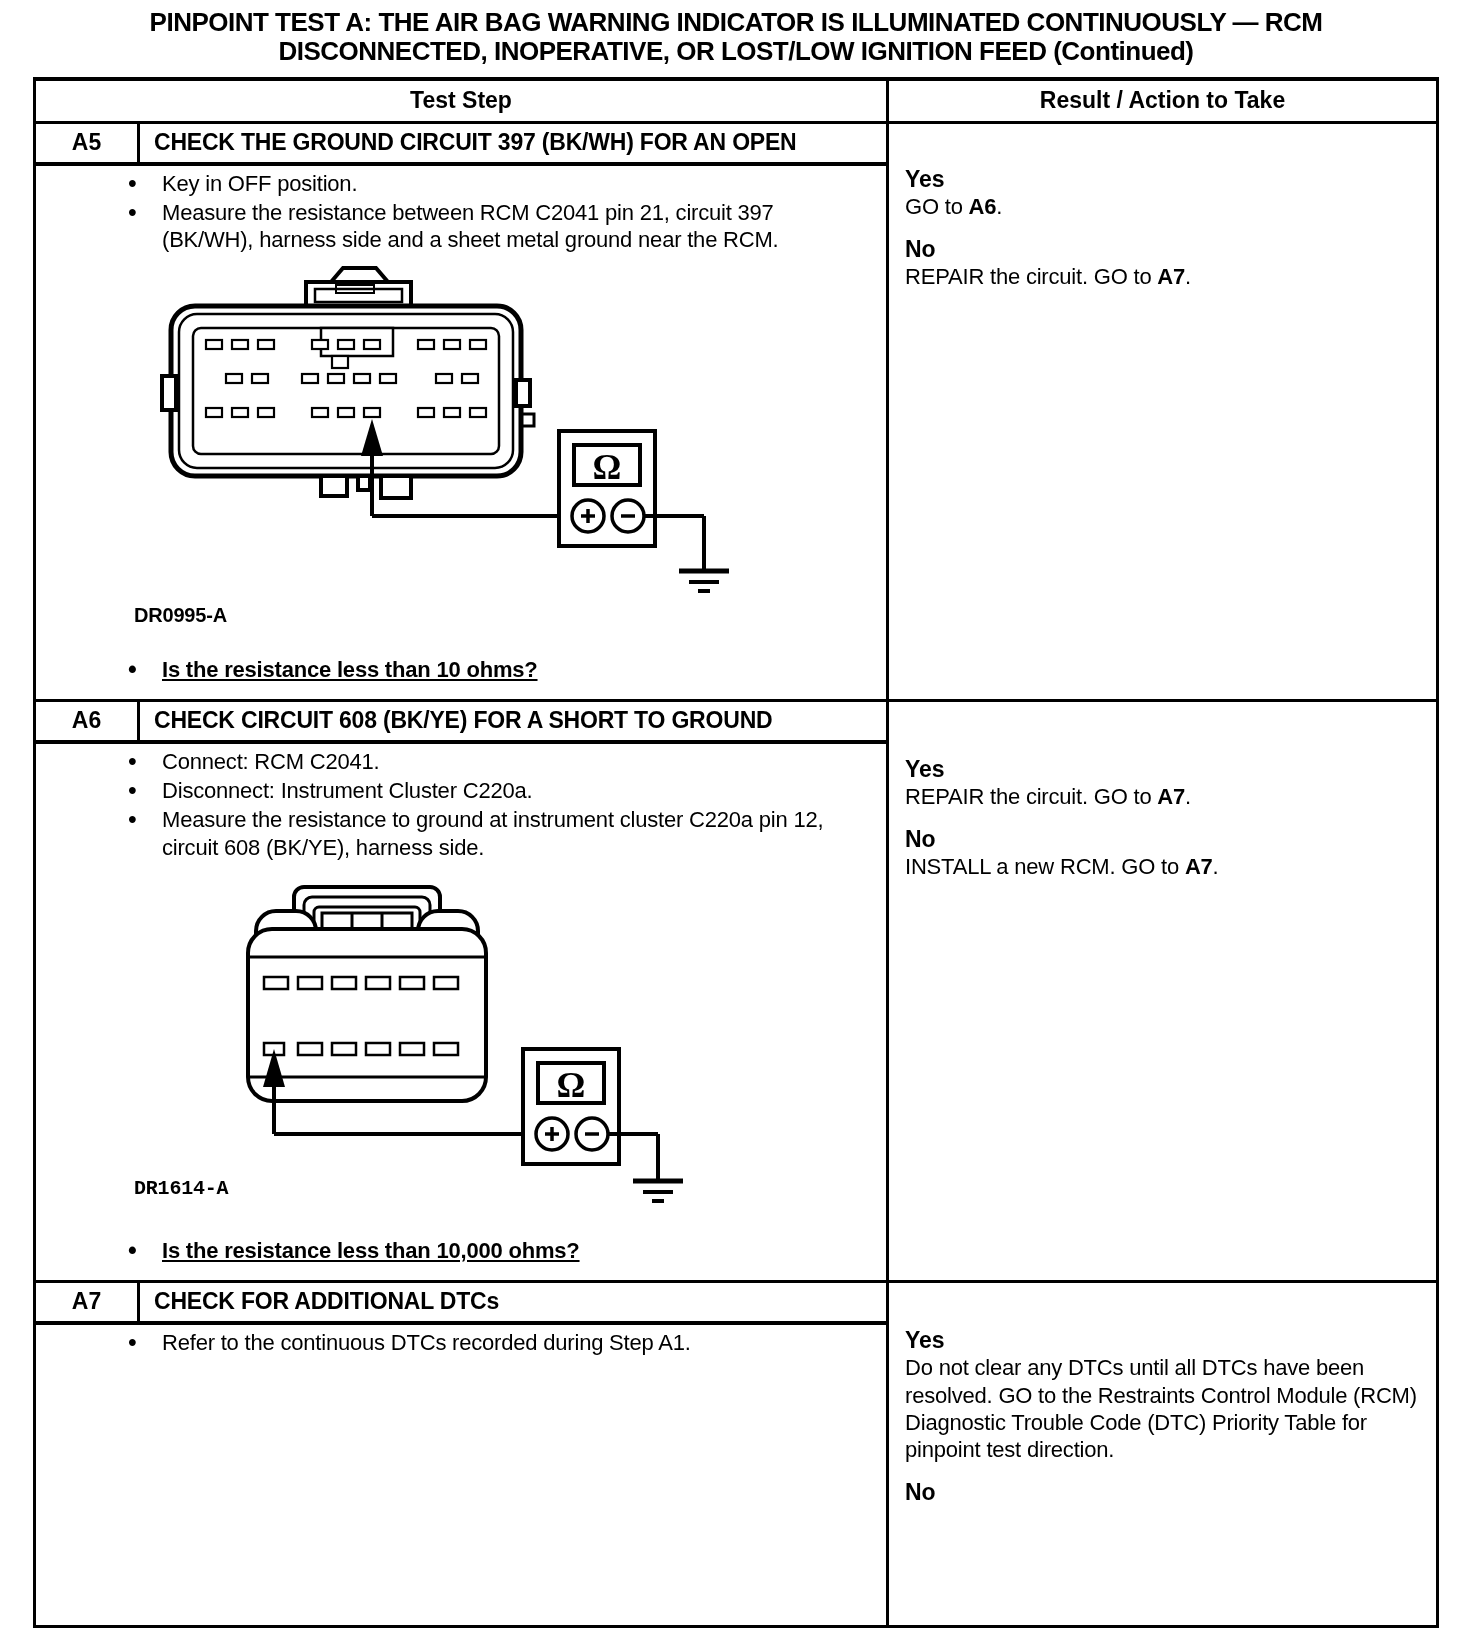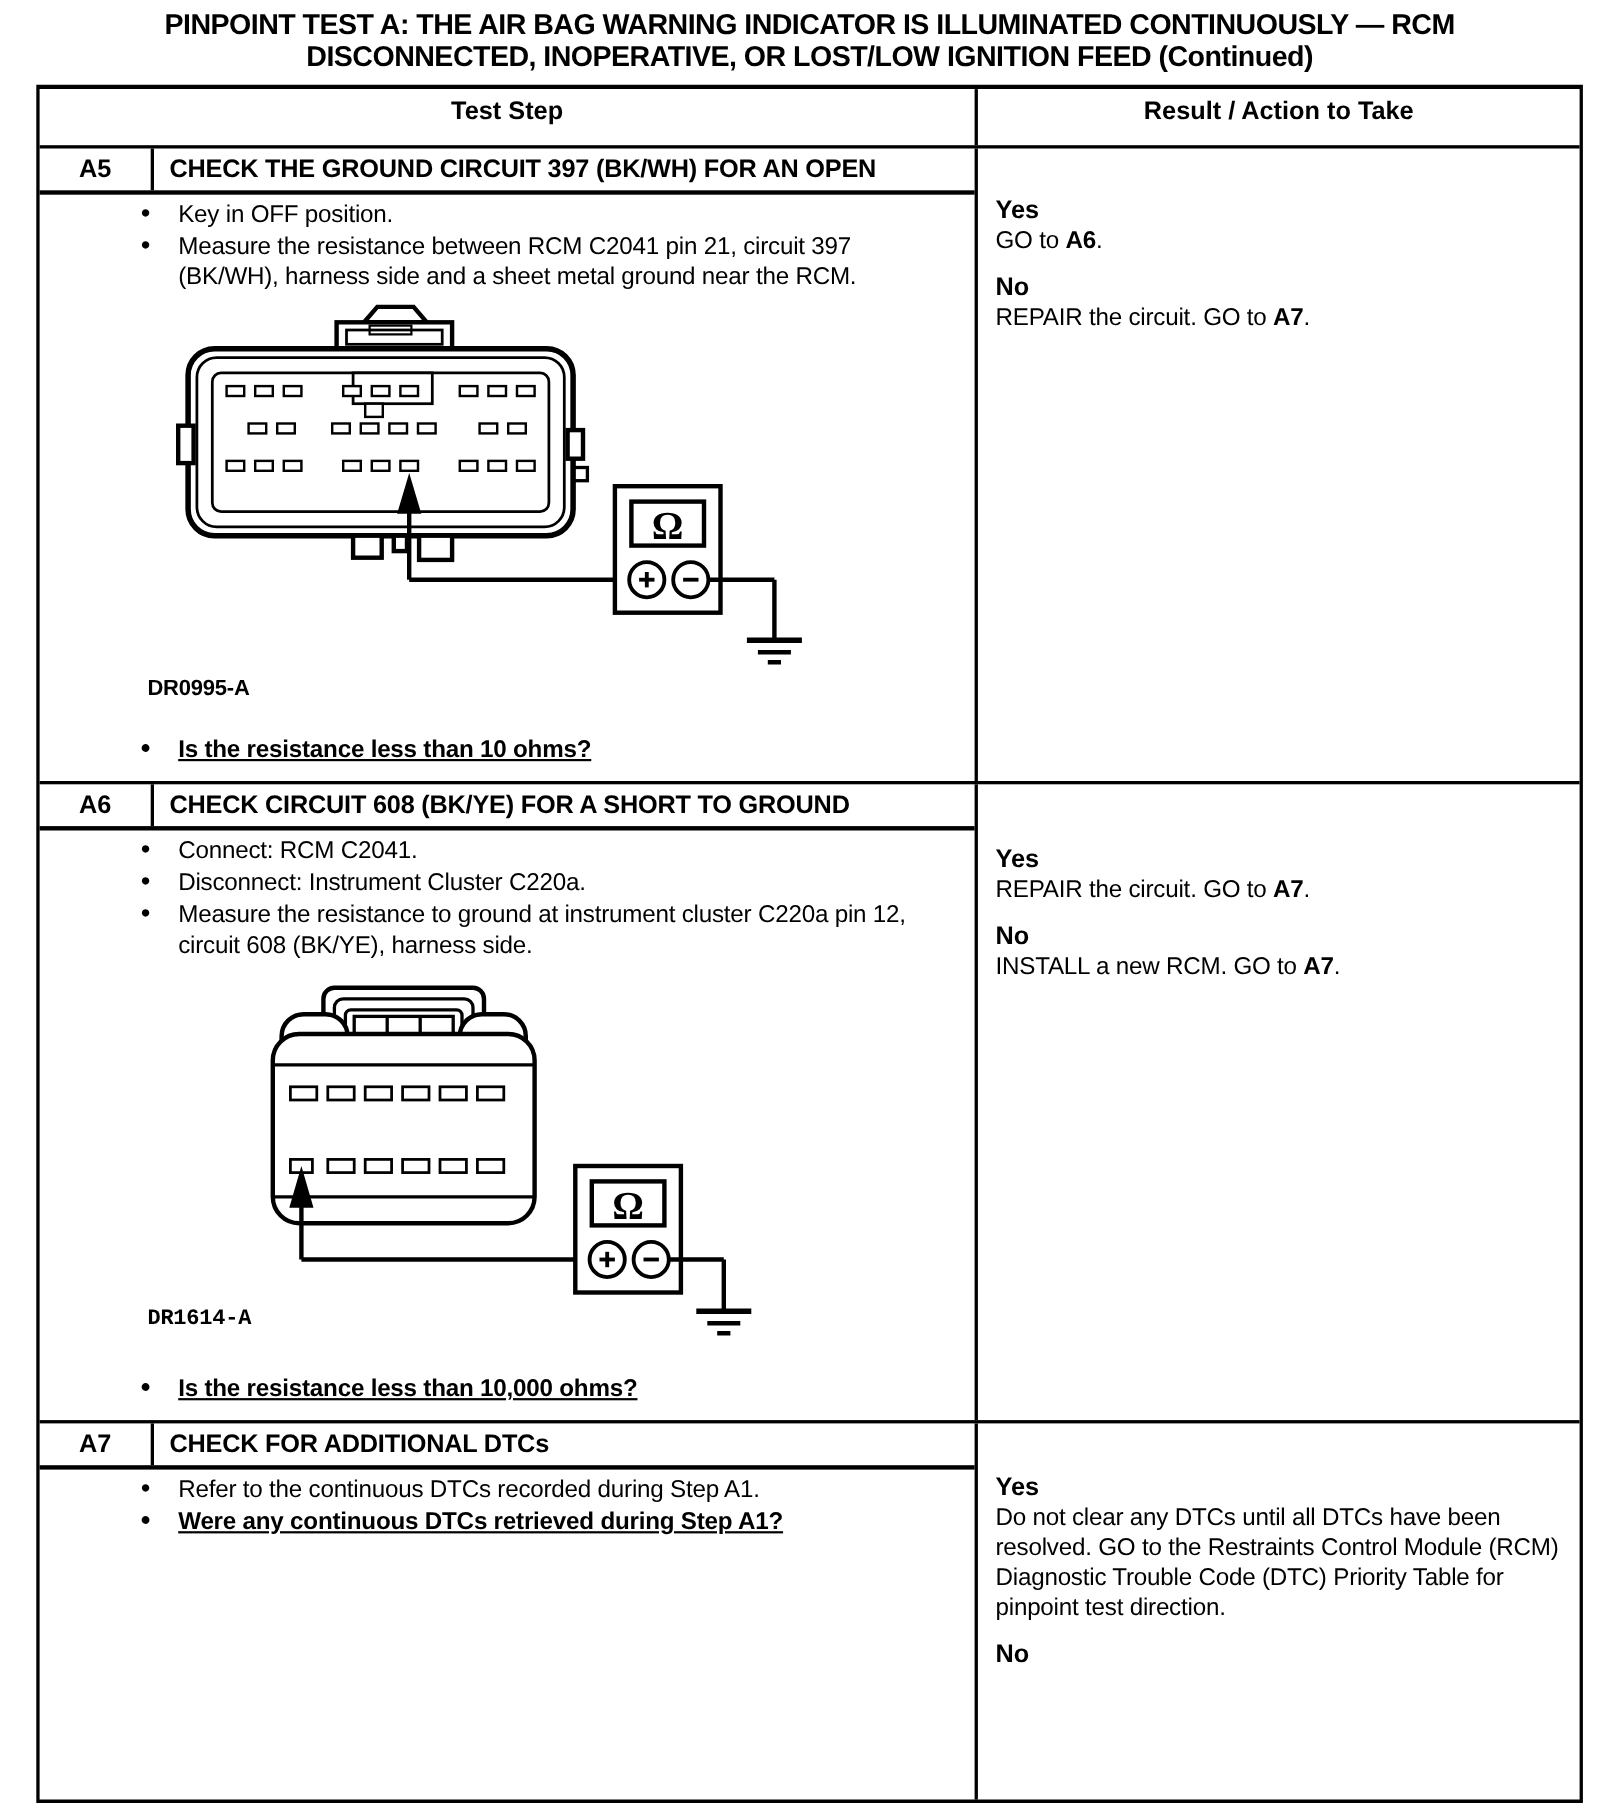--- a/index.html
+++ b/index.html
@@ -23,21 +23,21 @@
   .pp-table {
     border: 3px solid #000;
     border-top-width: 4px;
     width: 1406px;
   }
 
   .thead { display: flex; border-bottom: 3px solid #000; }
   .th {
     font-weight: 700;
     font-size: 23px;
-    padding: 6px 0 18px;
+    padding: 6px 0 7px;
     display: flex; align-items: center; justify-content: center;
   }
   .th-left { width: 853px; border-right: 3px solid #000; }
   .th-right { flex: 1; }
 
   .step { display: flex; }
   .step + .step { border-top: 3px solid #000; }
   .step-left { width: 853px; border-right: 3px solid #000; }
   .step-right { flex: 1; padding: 42px 12px 12px 16px; }
   .step-right.pad-a6 { padding-top: 54px; }
@@ -340,21 +340,20 @@
 
     <div class="step">
       <div class="step-left">
         <div class="step-head">
           <div class="step-id">A7</div>
           <div class="step-title">CHECK FOR ADDITIONAL DTCs</div>
         </div>
         <div class="step-body a7-left-body">
           <ul class="bullets">
             <li>Refer to the continuous DTCs recorded during Step A1.</li>
-            <li class="bold">Were any continuous DTCs retrieved during Step A1?</li>
           </ul>
         </div>
       </div>
 
       <div class="step-right pad-a7 a7-right">
         <div class="result-block">
           <div class="result-label">Yes</div>
           <div class="result-text"><span>Do not clear any DTCs until all DTCs have been resolved. GO to the Restraints Control Module (RCM) Diagnostic Trouble Code (DTC) Priority Table for pinpoint test direction.</span><b></b><span></span></div>
         </div>
         <div class="result-block">

